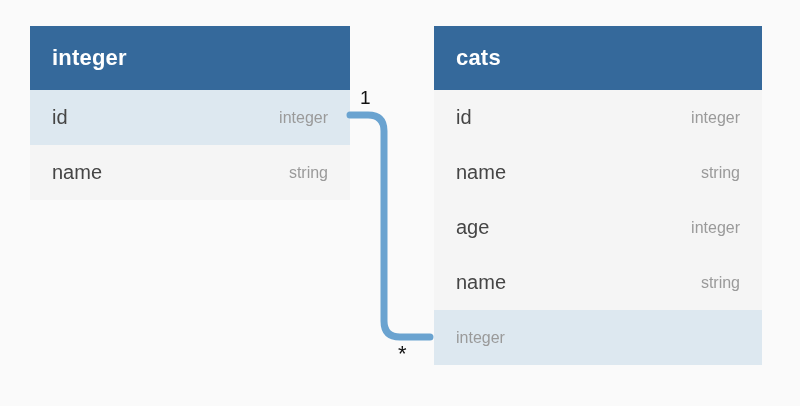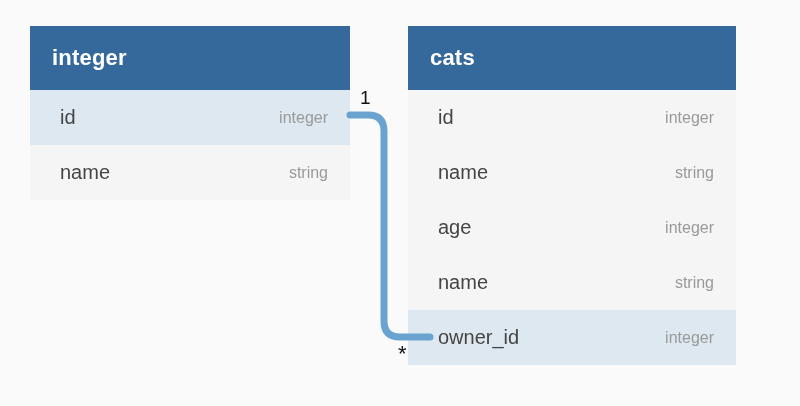--- a/index.html
+++ b/index.html
@@ -50,36 +50,35 @@
     padding: 0 22px;
     background: #f5f5f5;
   }
   .attr-row.highlight {
     background: #dde8f0;
   }
   .attr-name {
     font-size: 20px;
     color: #454545;
     white-space: nowrap;
-    margin-left: 8px;
   }
   .attr-type {
     font-size: 16px;
     color: #9a9a9a;
     white-space: nowrap;
   }
 
   
   #entity-owners {
     left: 30px;
     top: 26px;
     width: 320px;
   }
   #entity-cats {
-    left: 408px;
+    left: 434px;
     top: 26px;
     width: 328px;
   }
 
   
   #relationship-layer {
     position: absolute;
     left: 0;
     top: 0;
     width: 800px;
@@ -138,21 +137,20 @@
       </div>
       <div class="attr-row">
         <span class="attr-name">age</span>
         <span class="attr-type">integer</span>
       </div>
       <div class="attr-row">
         <span class="attr-name">name</span>
         <span class="attr-type">string</span>
       </div>
       <div class="attr-row highlight">
-        <span class="attr-name">owner_id</span>
         <span class="attr-type">integer</span>
       </div>
     </div>
   </div>
 
   <svg id="relationship-layer" viewBox="0 0 800 406">
     <path id="relationship-path" d="M 350 115 L 368 115 Q 384 115 384 131 L 384 321 Q 384 337 400 337 L 430 337" fill="none" stroke="#6aa3d0" stroke-width="7" stroke-linecap="round" stroke-linejoin="round"></path>
   </svg>
 
   <span class="card-label" id="cardinality-one">1</span>

